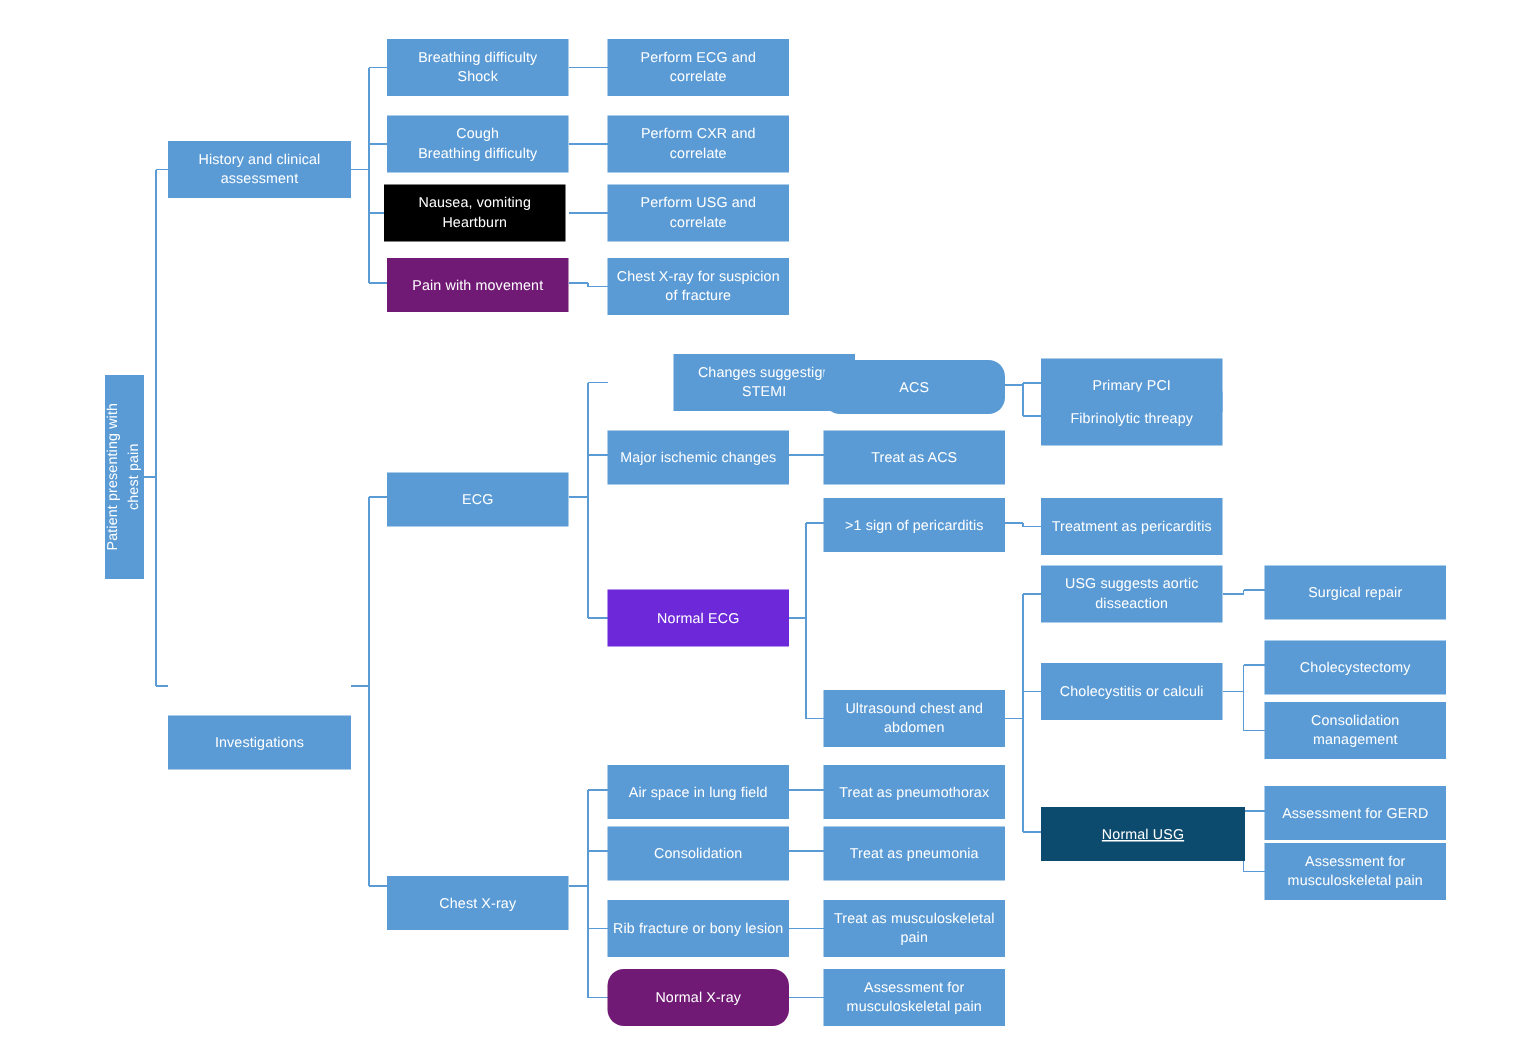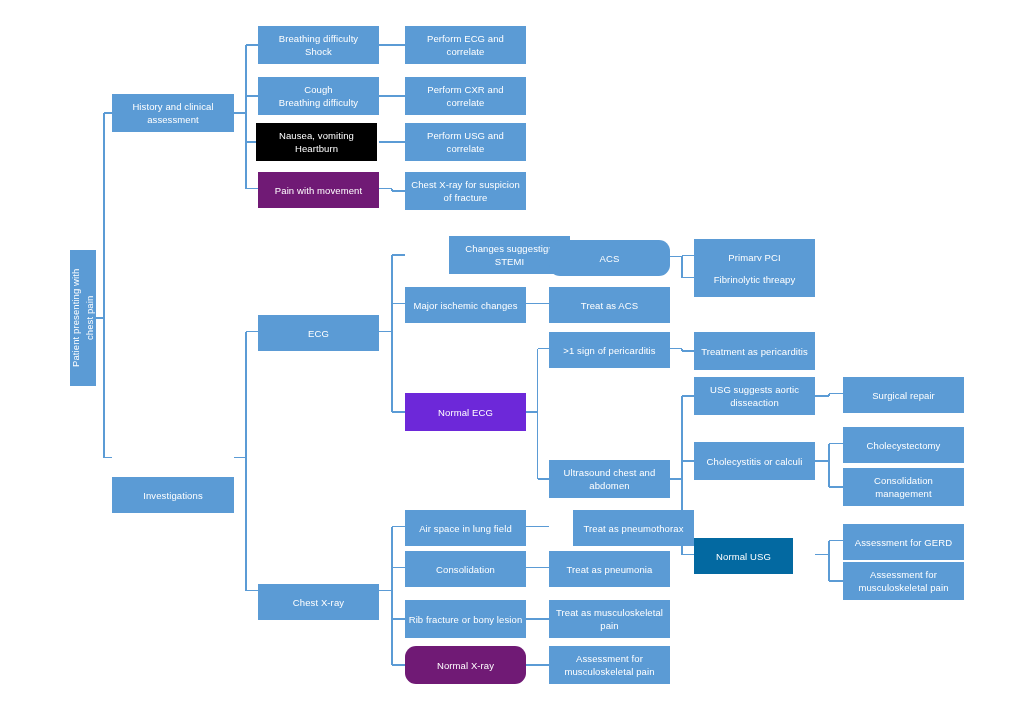--- a/index.html
+++ b/index.html
@@ -163,28 +163,28 @@
       <div class="node" style="left: 405px; top: 393px; width: 121px; height: 38px; background: #6d28d9; color: rgb(255, 255, 255);">Normal ECG</div>
       <div class="node" style="left: 549px; top: 240px; width: 121px; height: 33px; background: rgb(91, 155, 213); color: rgb(255, 255, 255); border-radius: 11px;">ACS</div>
       <div class="node" style="left: 549px; top: 287px; width: 121px; height: 33px; background: rgb(91, 155, 213); color: rgb(255, 255, 255);">Treat as ACS</div>
       <div class="node" style="left: 694px; top: 239px; width: 121px; height: 33px; background: rgb(91, 155, 213); color: rgb(255, 255, 255);">Primary PCI</div>
       <div class="node" style="left: 694px; top: 261px; width: 121px; height: 33px; background: rgb(91, 155, 213); color: rgb(255, 255, 255);">Fibrinolytic threapy</div>
       <div class="node" style="left: 549px; top: 332px; width: 121px; height: 33px; background: rgb(91, 155, 213); color: rgb(255, 255, 255);">&gt;1 sign of pericarditis</div>
       <div class="node" style="left: 694px; top: 332px; width: 121px; height: 38px; background: rgb(91, 155, 213); color: rgb(255, 255, 255); text-align: center;">Treatment as pericarditis</div>
       <div class="node" style="left: 549px; top: 460px; width: 121px; height: 38px; background: rgb(91, 155, 213); color: rgb(255, 255, 255);">Ultrasound chest and abdomen</div>
       <div class="node" style="left: 694px; top: 377px; width: 121px; height: 38px; background: rgb(91, 155, 213); color: rgb(255, 255, 255);">USG suggests aortic disseaction</div>
       <div class="node nowrap" style="left: 694px; top: 442px; width: 121px; height: 38px; background: rgb(91, 155, 213); color: rgb(255, 255, 255);">Cholecystitis or calculi</div>
-      <div class="node" style="left: 694px; top: 538px; width: 99px; height: 33px; background: #0369a1; color: rgb(255, 255, 255);">Normal USG</div>
+      <div class="node" style="left: 694px; top: 538px; width: 136px; height: 33px; background: #0c4a6e; color: rgb(255, 255, 255); text-decoration: underline;">Normal USG</div>
       <div class="node" style="left: 843px; top: 377px; width: 121px; height: 33px; background: rgb(91, 155, 213); color: rgb(255, 255, 255);">Surgical repair</div>
       <div class="node" style="left: 843px; top: 427px; width: 121px; height: 33px; background: rgb(91, 155, 213); color: rgb(255, 255, 255);">Cholecystectomy</div>
       <div class="node" style="left: 843px; top: 468px; width: 121px; height: 38px; background: rgb(91, 155, 213); color: rgb(255, 255, 255);">Consolidation management</div>
       <div class="node" style="left: 843px; top: 524px; width: 121px; height: 33px; background: rgb(91, 155, 213); color: rgb(255, 255, 255);">Assessment for GERD</div>
       <div class="node" style="left: 843px; top: 562px; width: 121px; height: 38px; background: rgb(91, 155, 213); color: rgb(255, 255, 255);">Assessment for musculoskeletal pain</div>
       <div class="node" style="left: 405px; top: 510px; width: 121px; height: 33px; background: rgb(91, 155, 213); color: rgb(255, 255, 255);">Air space in lung field</div>
       <div class="node" style="left: 405px; top: 551px; width: 121px; height: 33px; background: rgb(91, 155, 213); color: rgb(255, 255, 255);">Consolidation</div>
       <div class="node" style="left: 405px; top: 600px; width: 121px; height: 38px; background: rgb(91, 155, 213); color: rgb(255, 255, 255);">Rib fracture or bony lesion</div>
       <div class="node" style="left: 405px; top: 646px; width: 121px; height: 38px; background: #701a75; color: rgb(255, 255, 255); border-radius: 11px;">Normal X-ray</div>
-      <div class="node nowrap" style="left: 549px; top: 510px; width: 121px; height: 33px; background: rgb(91, 155, 213); color: rgb(255, 255, 255); margin-left: 24px;">Treat as pneumothorax</div>
+      <div class="node nowrap" style="left: 549px; top: 510px; width: 121px; height: 33px; background: rgb(91, 155, 213); color: rgb(255, 255, 255);">Treat as pneumothorax</div>
       <div class="node" style="left: 549px; top: 551px; width: 121px; height: 33px; background: rgb(91, 155, 213); color: rgb(255, 255, 255);">Treat as pneumonia</div>
       <div class="node" style="left: 549px; top: 600px; width: 121px; height: 38px; background: rgb(91, 155, 213); color: rgb(255, 255, 255);">Treat as musculoskeletal pain</div>
       <div class="node" style="left: 549px; top: 646px; width: 121px; height: 38px; background: rgb(91, 155, 213); color: rgb(255, 255, 255);">Assessment for musculoskeletal pain</div>
     </div>
 </div>
 
 </body></html>

